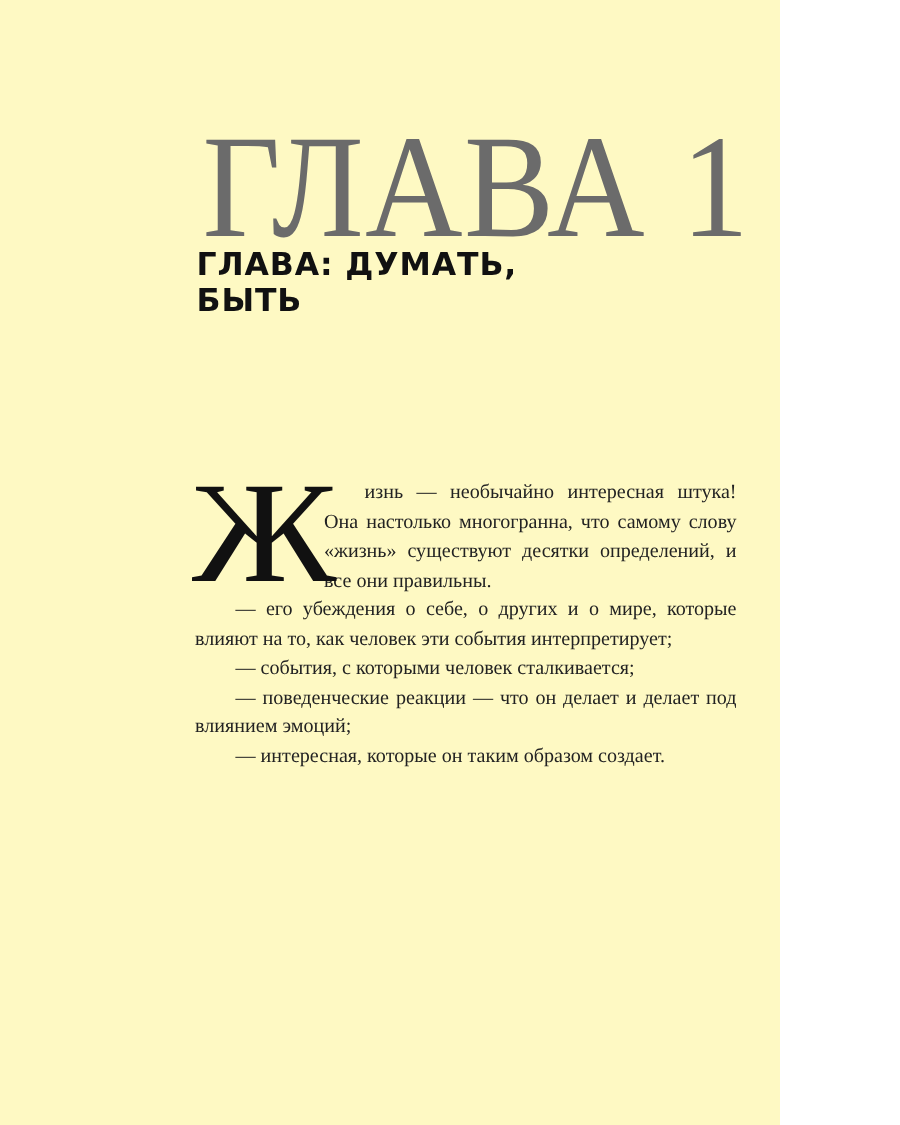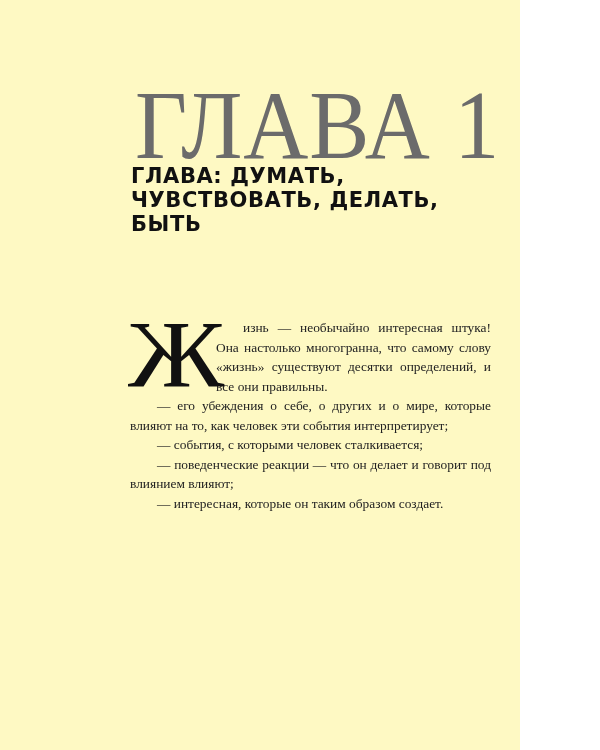--- a/index.html
+++ b/index.html
@@ -77,26 +77,25 @@
   </style>
 </head>
 <body>
 
 <div class="page">
 
   <div class="chapter-label">ГЛАВА 1</div>
 
   <div class="chapter-title">
     <div>ГЛАВА: ДУМАТЬ,</div>
-    <div>ЧУВСТВОВАТЬ, ДЕЛАТЬ,</div>
     <div>БЫТЬ</div>
   </div>
 
   <div class="body-text">
     <span class="drop-cap">Ж</span>
     <p class="first-para">изнь — необычайно интересная штука! Она настолько многогранна, что самому слову «жизнь» существуют десятки определений, и все они правильны.</p>
     <p>— его убеждения о себе, о других и о мире, которые влияют на то, как человек эти события интерпретирует;</p>
     <p>— события, с которыми человек сталкивается;</p>
-    <p>— поведенческие реакции — что он делает и говорит под влиянием влияют;</p>
+    <p>— поведенческие реакции — что он делает и делает под влиянием эмоций;</p>
     <p>— интересная, которые он таким образом создает.</p>
   </div>
 
 </div>
 
 </body></html>

